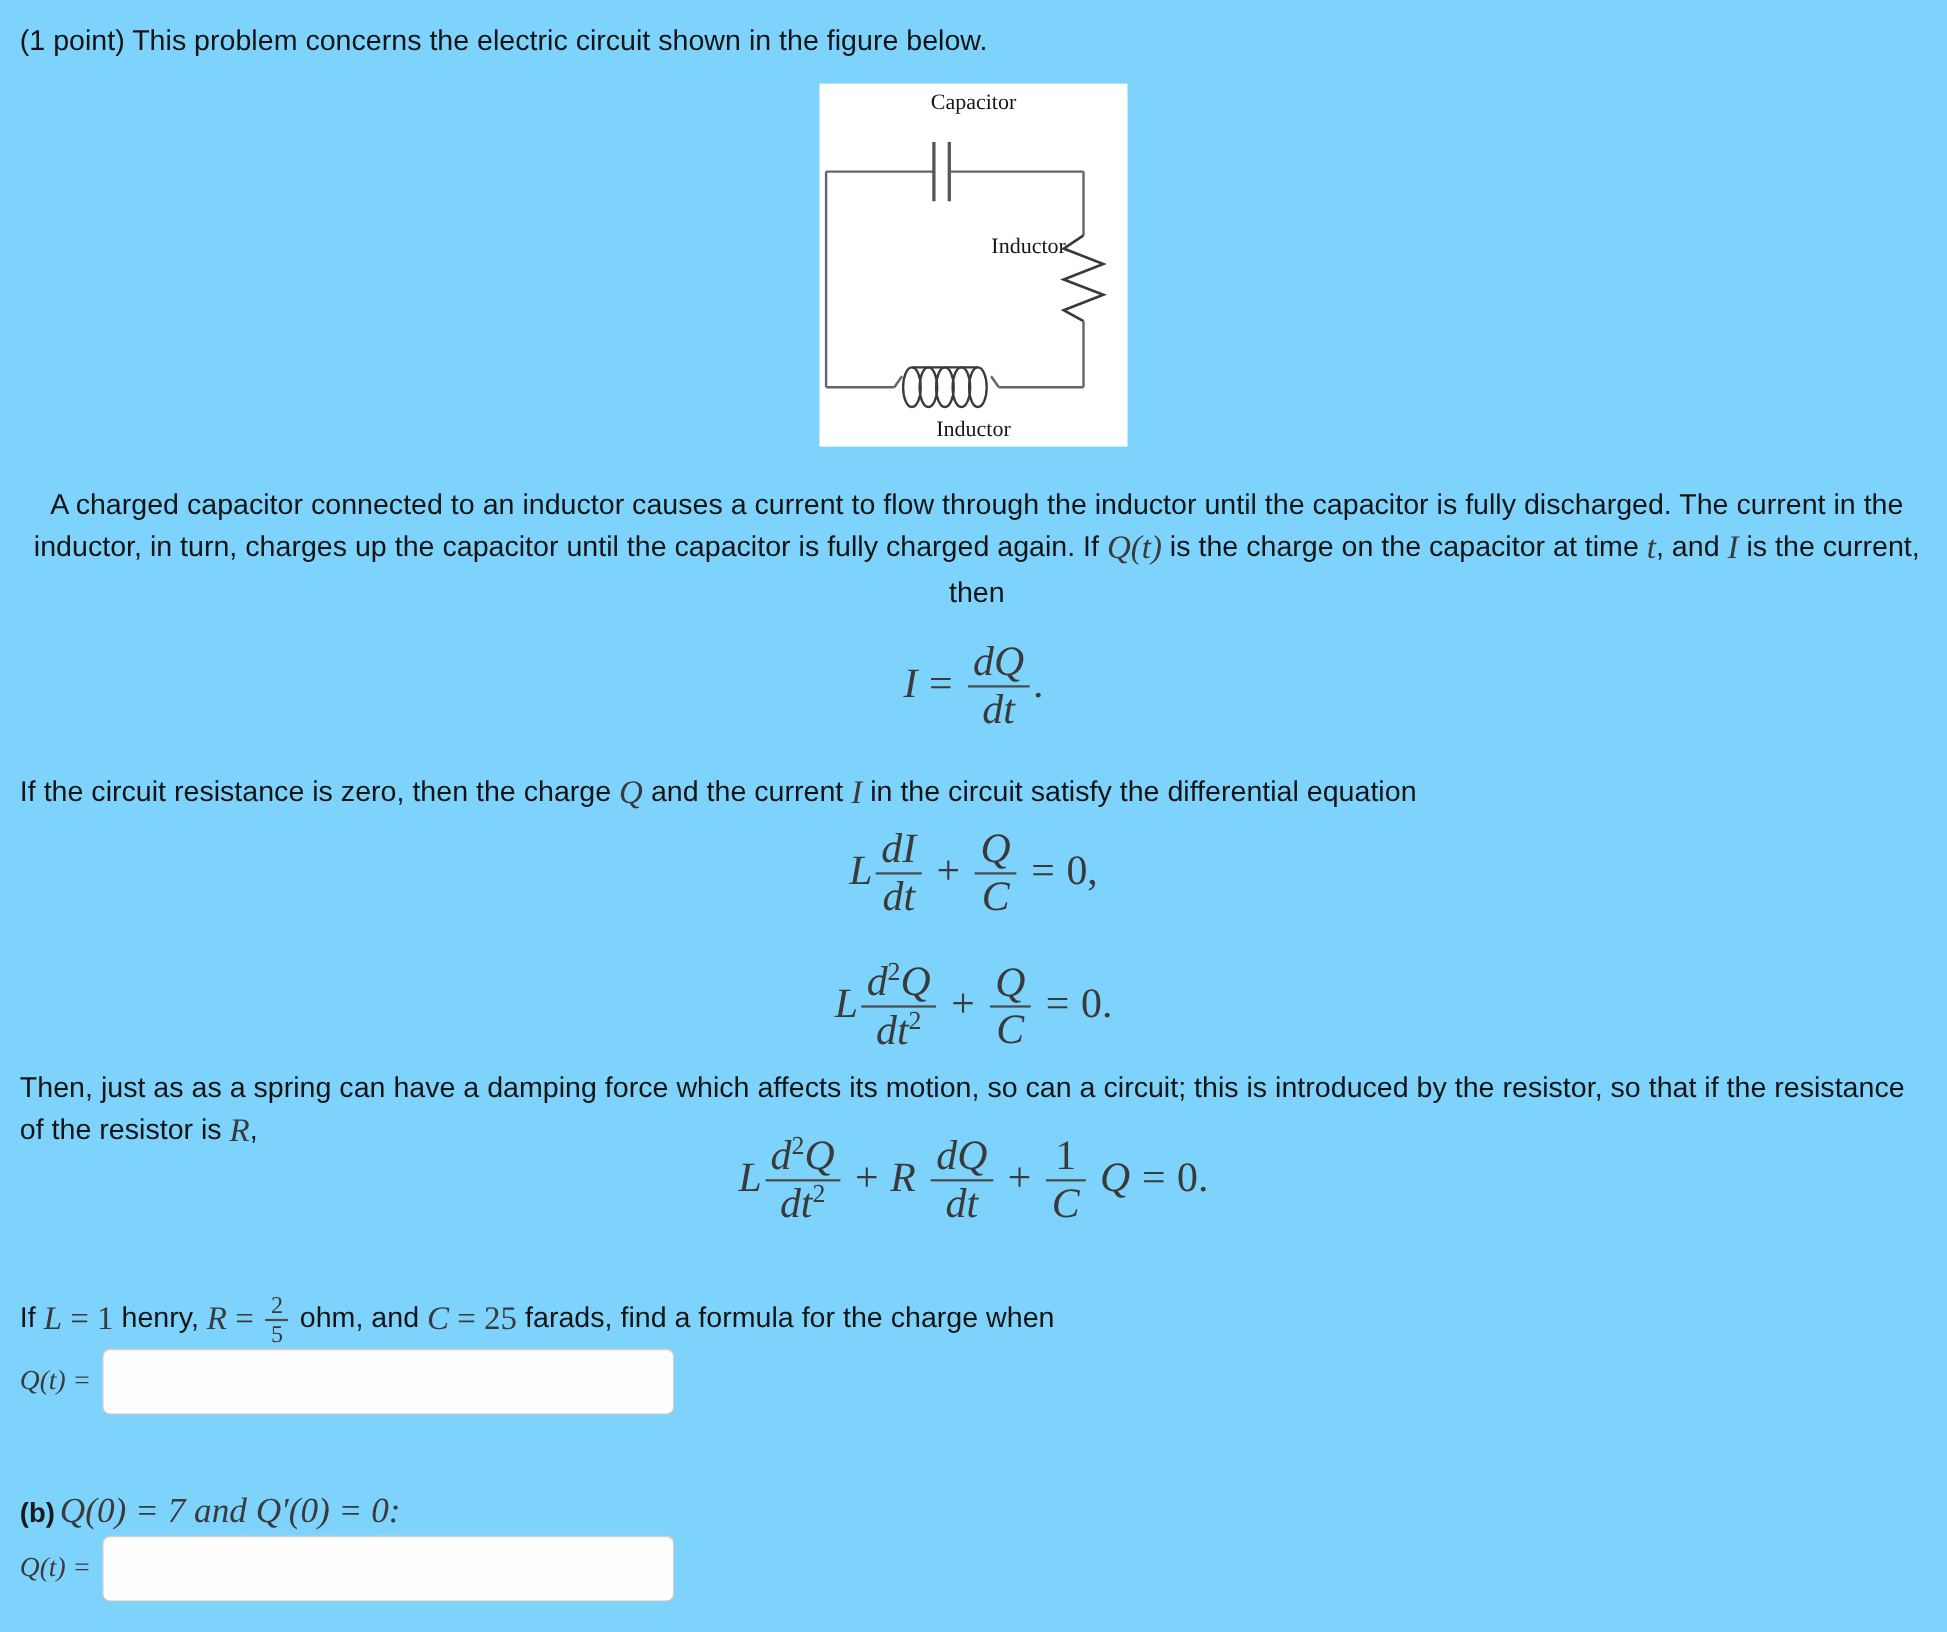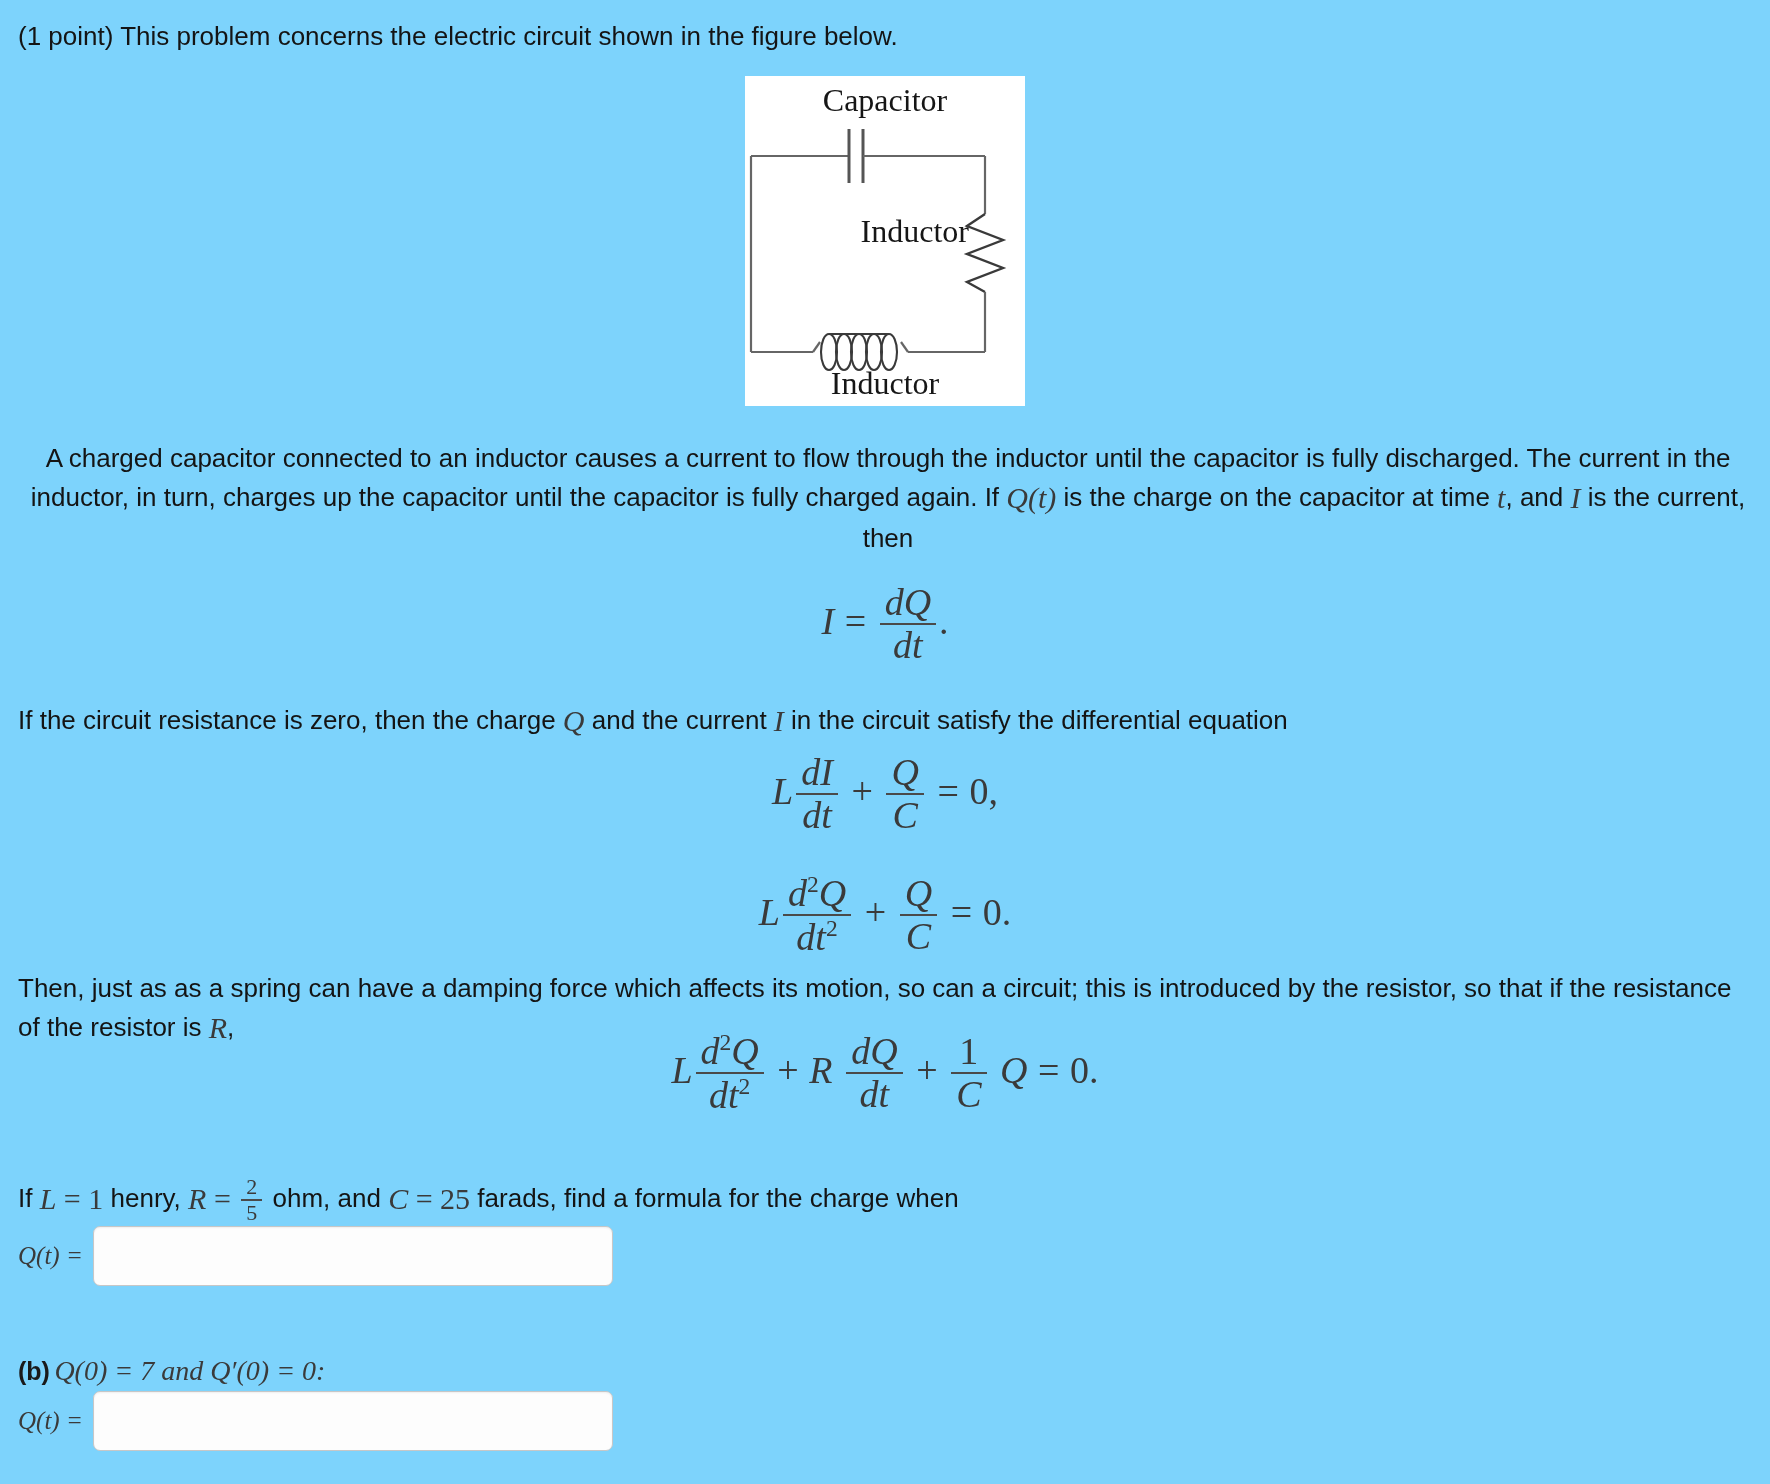--- a/index.html
+++ b/index.html
@@ -69,21 +69,21 @@
   .figure {
     display: inline-block;
     background: #ffffff;
     width: 280px;
     height: 330px;
     position: relative;
   }
   .fig-label {
     position: absolute;
     font-family: "Liberation Serif", serif;
-    font-size: 32px;
+    font-size: 20px;
     color: #161616;
     white-space: nowrap;
   }
   .lbl-cap { top: 6px; left: 0; width: 280px; text-align: center; }
   .lbl-ind { bottom: 4px; left: 0; width: 280px; text-align: center; }
   .lbl-res { top: 137px; left: 2px; width: 222px; text-align: right; }
   .fig-svg { position: absolute; left: 0; top: 0; }
 
   
   .para1 { position: absolute; left: 18px; top: 440px; width: 1740px; text-align: center; }
@@ -244,21 +244,21 @@
   <div class="answer-block-a">
     <div class="ans-row">
       <span class="ans-lhs m">Q(t) =</span>
       <input class="ans-input" type="text" placeholder="" style="">
     </div>
   </div>
 
   <div class="answer-block-b">
     <div>
       <span class="part-label">(b)</span>
-      <span class="m" style="font-size:28px">Q(0) = 7 and Q′(0) = 0:</span>
+      <span class="m" style="font-size:32px">Q(0) = 7 and Q′(0) = 0:</span>
     </div>
     <div class="ans-row">
       <span class="ans-lhs m">Q(t) =</span>
       <input class="ans-input" type="text" placeholder="" style="">
     </div>
   </div>
 
 </div>
 
 </body></html>

